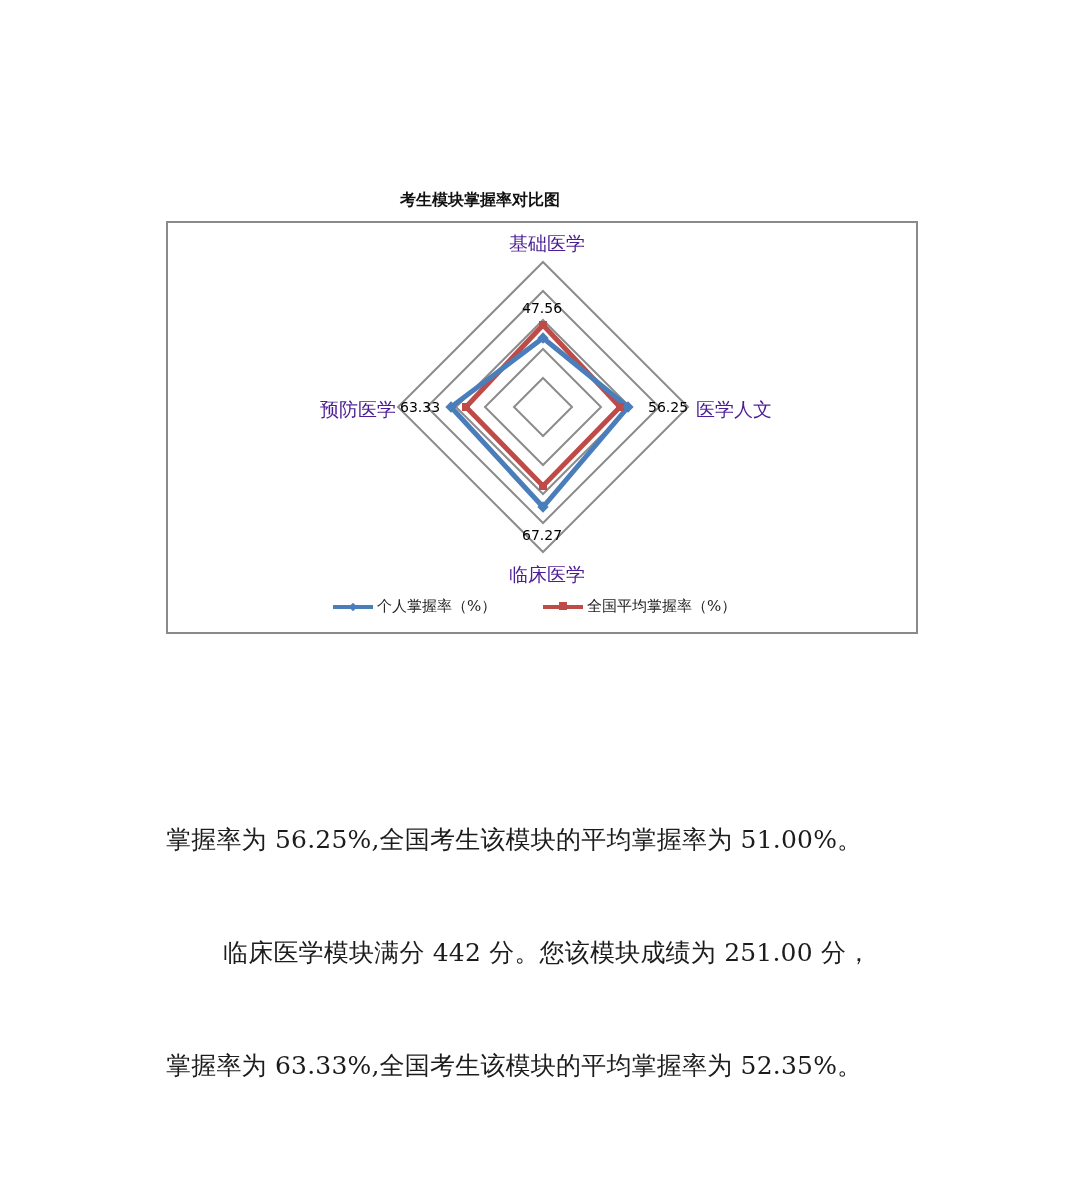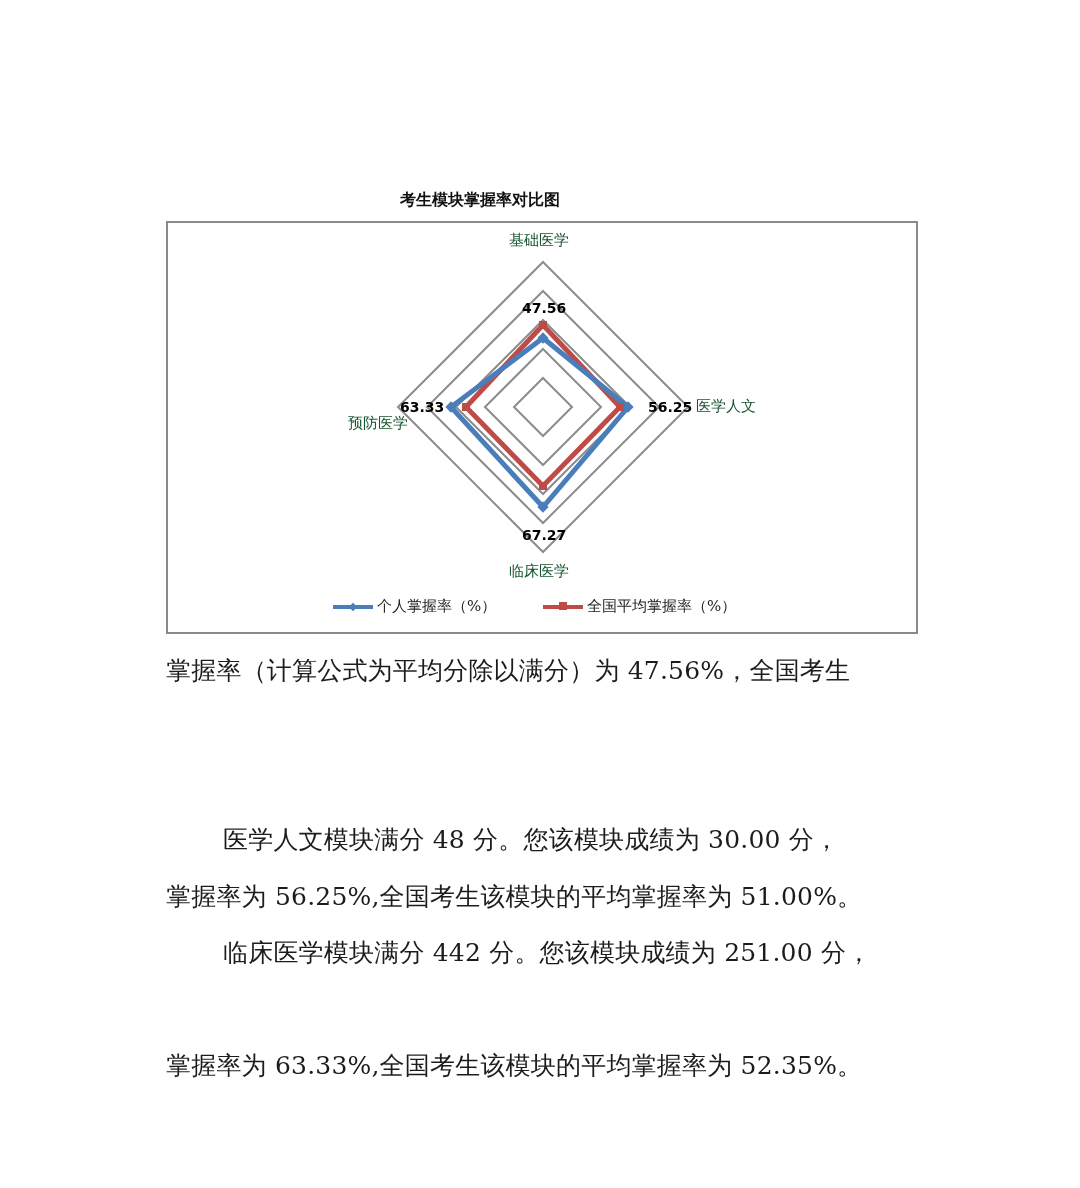--- a/index.html
+++ b/index.html
@@ -3,22 +3,22 @@
 <meta charset="utf-8">
 <style>
   html, body { margin: 0; padding: 0; background: #ffffff; }
   body { width: 1080px; height: 1188px; position: relative; overflow: hidden;
          font-family: "DejaVu Serif", "Liberation Serif", serif; color: #1a1a1a; }
   .chart-title { position: absolute; left: 0; width: 960px; top: 190px; text-align: center;
          font-family: "DejaVu Sans", "Liberation Sans", sans-serif; font-weight: bold; font-size: 16px; color: #111; }
   .chart-frame { position: absolute; left: 166px; top: 221px; width: 752px; height: 413px;
          border: 2px solid #8a8a8a; box-sizing: border-box; background: #fff; }
   svg.radar { position: absolute; left: 0; top: 0; width: 1080px; height: 700px; pointer-events: none; }
-  .axis-label { position: absolute; font-family: "DejaVu Serif", "Liberation Serif", serif; font-size: 15px; color: #14532d; white-space: nowrap; }
-  .data-label { position: absolute; font-family: "DejaVu Sans", "Liberation Sans", sans-serif; font-weight: bold; font-size: 14px; color: #000; white-space: nowrap; }
+  .axis-label { position: absolute; font-family: "DejaVu Serif", "Liberation Serif", serif; font-size: 19px; color: #4c1d95; white-space: nowrap; }
+  .data-label { position: absolute; font-family: "DejaVu Sans", "Liberation Sans", sans-serif; font-weight: normal; font-size: 14px; color: #000; white-space: nowrap; }
   .legend { position: absolute; top: 597px; left: 0; width: 1080px; height: 24px; }
   .legend-item { position: absolute; top: 0; display: flex; align-items: center; font-size: 15px; color: #222; }
   .legend-swatch { position: relative; width: 40px; height: 4px; margin-right: 4px; }
   .legend-swatch .marker { position: absolute; left: 16px; top: -3px; width: 8px; height: 8px; }
   .para { position: absolute; left: 166px; width: 760px; font-size: 25px; line-height: 57px; color: #1c1c1c;
           font-family: "DejaVu Serif", "Liberation Serif", serif; letter-spacing: 0.2px; }
   .para .line { display: block; white-space: nowrap; }
   .para .indent { padding-left: 57px; }
 </style>
 </head>
@@ -48,21 +48,21 @@
       <rect x="539" y="334" width="8" height="8" fill="#4a7ebb" transform="rotate(45 543 338)"></rect>
       <rect x="624" y="403" width="8" height="8" fill="#4a7ebb" transform="rotate(45 628 407)"></rect>
       <rect x="539" y="503" width="8" height="8" fill="#4a7ebb" transform="rotate(45 543 507)"></rect>
       <rect x="447" y="403" width="8" height="8" fill="#4a7ebb" transform="rotate(45 451 407)"></rect>
     </g>
 </svg>
 
 <div class="axis-label" style="left:509px; top:231px;">基础医学</div>
 <div class="axis-label" style="left:696px; top:397px;">医学人文</div>
 <div class="axis-label" style="left:509px; top:562px;">临床医学</div>
-<div class="axis-label" style="left:320px; top:414px;margin-left:28px;">预防医学</div>
+<div class="axis-label" style="left:320px; top:397px;">预防医学</div>
 
 <div class="data-label" style="left:522px; top:300px;">47.56</div>
 <div class="data-label" style="left:635px; top:399px;margin-left:13px;">56.25</div>
 <div class="data-label" style="left:522px; top:527px;">67.27</div>
 <div class="data-label" style="left:400px; top:399px;">63.33</div>
 
 <div class="legend">
   <div class="legend-item" style="left:333px;">
     <span class="legend-swatch" style="background:#4a7ebb;">
       <span class="marker" style="background:#4a7ebb; transform:rotate(45deg); width:6px; height:6px; top:-1px; left:17px;"></span>
@@ -71,24 +71,22 @@
   </div>
   <div class="legend-item" style="left:543px;">
     <span class="legend-swatch" style="background:#be4b48;">
       <span class="marker" style="background:#be4b48;"></span>
     </span>
     <span>全国平均掌握率（%）</span>
   </div>
 </div>
 
 <div class="para" style="top:642px;">
-  <span class="line">掌握率（计算公式为平均分除以满分）为 47.56%，全国考生</span>
 </div>
 <div class="para" style="top:811px;">
-  <span class="line indent">医学人文模块满分 48 分。您该模块成绩为 30.00 分，</span>
   <span class="line">掌握率为 56.25%,全国考生该模块的平均掌握率为 51.00%。</span>
 </div>
 <div class="para" style="top:924px;">
   <span class="line indent">临床医学模块满分 442 分。您该模块成绩为 251.00 分，</span>
 </div>
 <div class="para" style="top:1037px;">
   <span class="line">掌握率为 63.33%,全国考生该模块的平均掌握率为 52.35%。</span>
 </div>
 
 </body></html>

